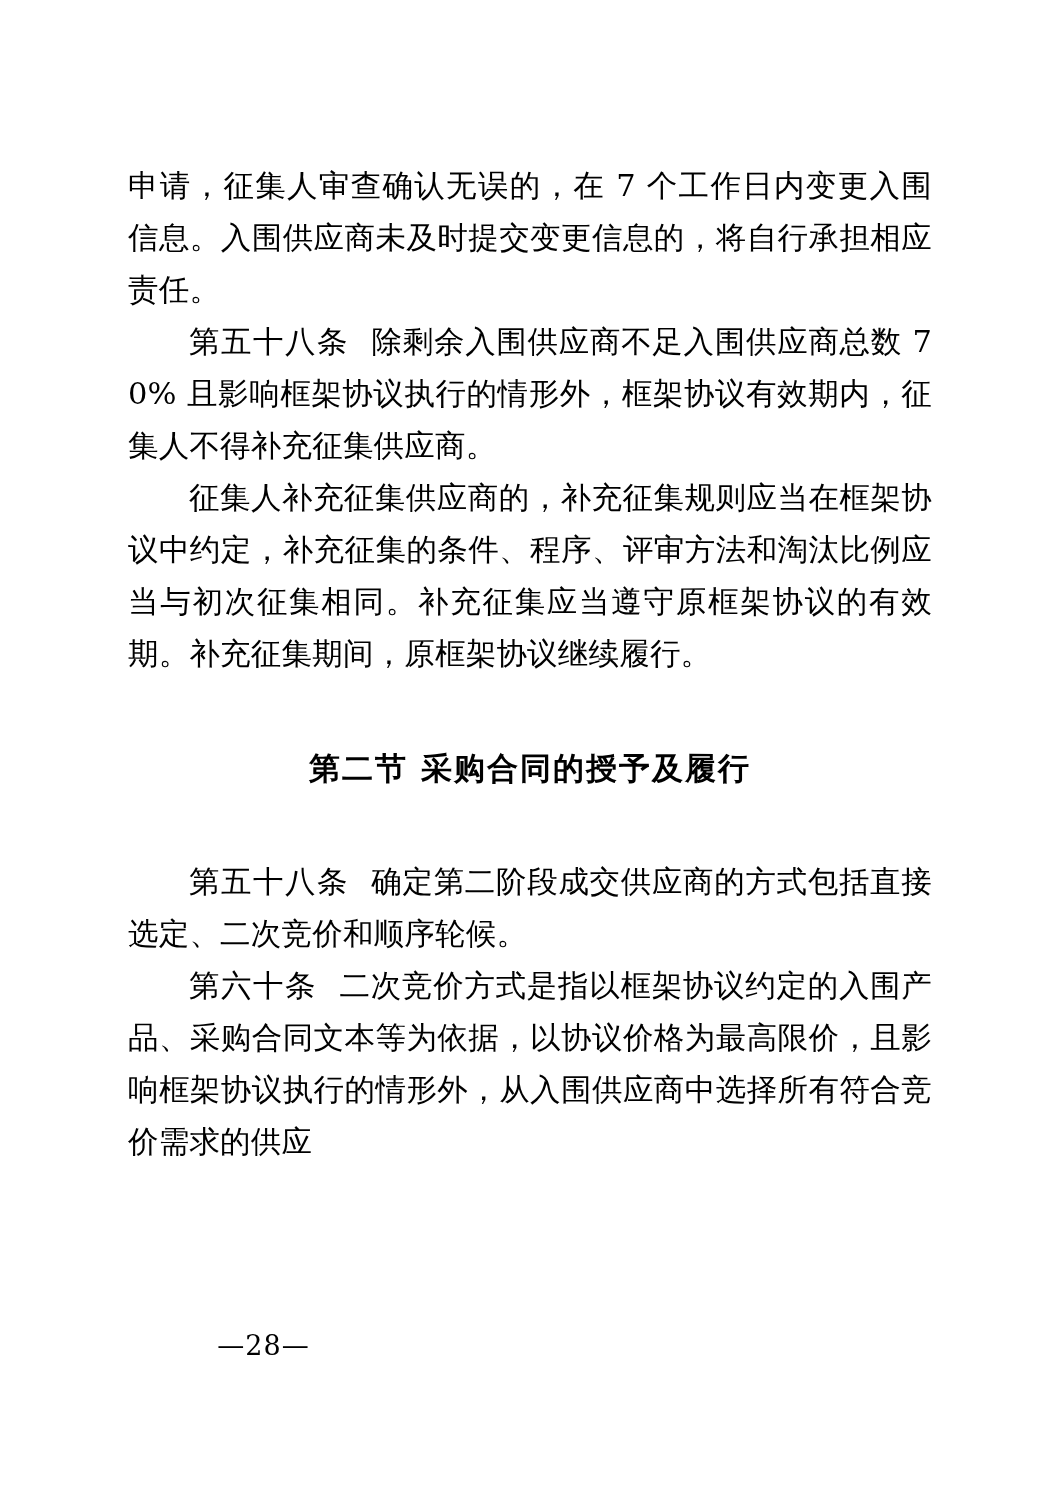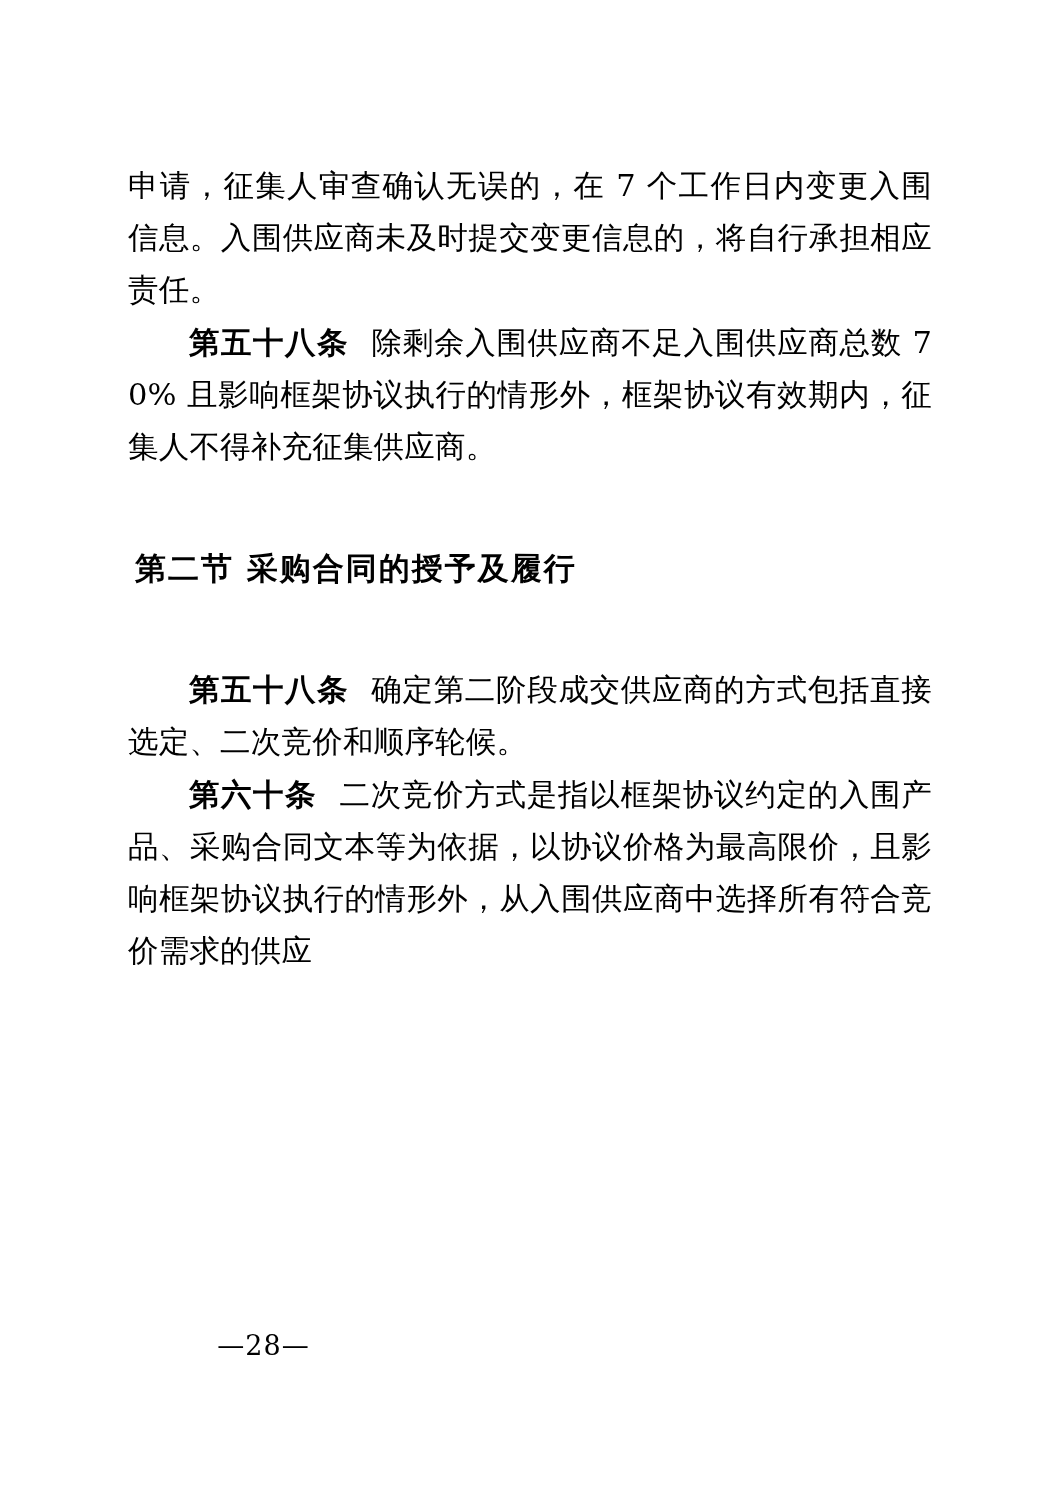--- a/index.html
+++ b/index.html
@@ -33,33 +33,33 @@
     line-height: 52px;
     text-align: justify;
     text-align-last: left;
     letter-spacing: 0.2px;
     word-break: break-all;
   }
   p.indent {
     text-indent: 61px;
   }
   .art-label {
-    font-weight: bold;
+    font-weight: normal;
     letter-spacing: 1px;
   }
   .gap-after-art {
     display: inline-block;
     width: 22px;
   }
   .section-heading {
-    margin: 7px;
+    margin: 0;
     font-size: 31px;
     line-height: 52px;
     font-weight: bold;
-    text-align: left;
+    text-align: center;
     letter-spacing: 2px;
   }
   .heading-gap-top { height: 62px; }
   .heading-gap-bottom { height: 62px; }
   .page-number {
     position: absolute;
     left: 0;
     top: 1330px;
     width: 1060px;
     text-align: center;
@@ -76,20 +76,21 @@
 </head>
 <body>
 
 <div class="page">
   <div class="content">
 
     <p class="para">申请，征集人审查确认无误的，在 7 个工作日内变更入围信息。入围供应商未及时提交变更信息的，将自行承担相应责任。</p>
 
     <p class="para indent"><span class="art-label">第五十八条</span><span class="gap-after-art"></span><span>除剩余入围供应商不足入围供应商总数 70% 且影响框架协议执行的情形外，框架协议有效期内，征集人不得补充征集供应商。</span></p>
 
+    <p class="para indent">征集人补充征集供应商的，补充征集规则应当在框架协议中约定，补充征集的条件、程序、评审方法和淘汰比例应当与初次征集相同。补充征集应当遵守原框架协议的有效期。补充征集期间，原框架协议继续履行。</p>
 
     <div class="heading-gap-top"></div>
 
     <h2 class="section-heading">第二节  采购合同的授予及履行</h2>
 
     <div class="heading-gap-bottom"></div>
 
     <p class="para indent"><span class="art-label">第五十八条</span><span class="gap-after-art"></span><span>确定第二阶段成交供应商的方式包括直接选定、二次竞价和顺序轮候。</span></p>
 
 

